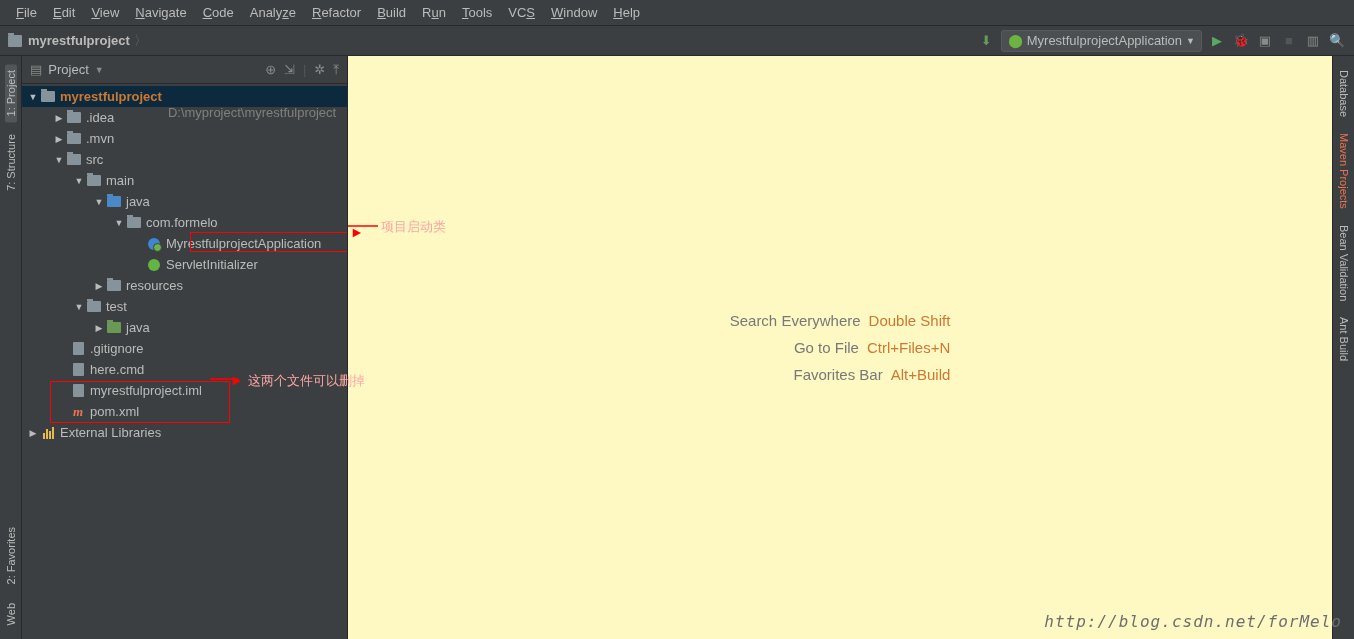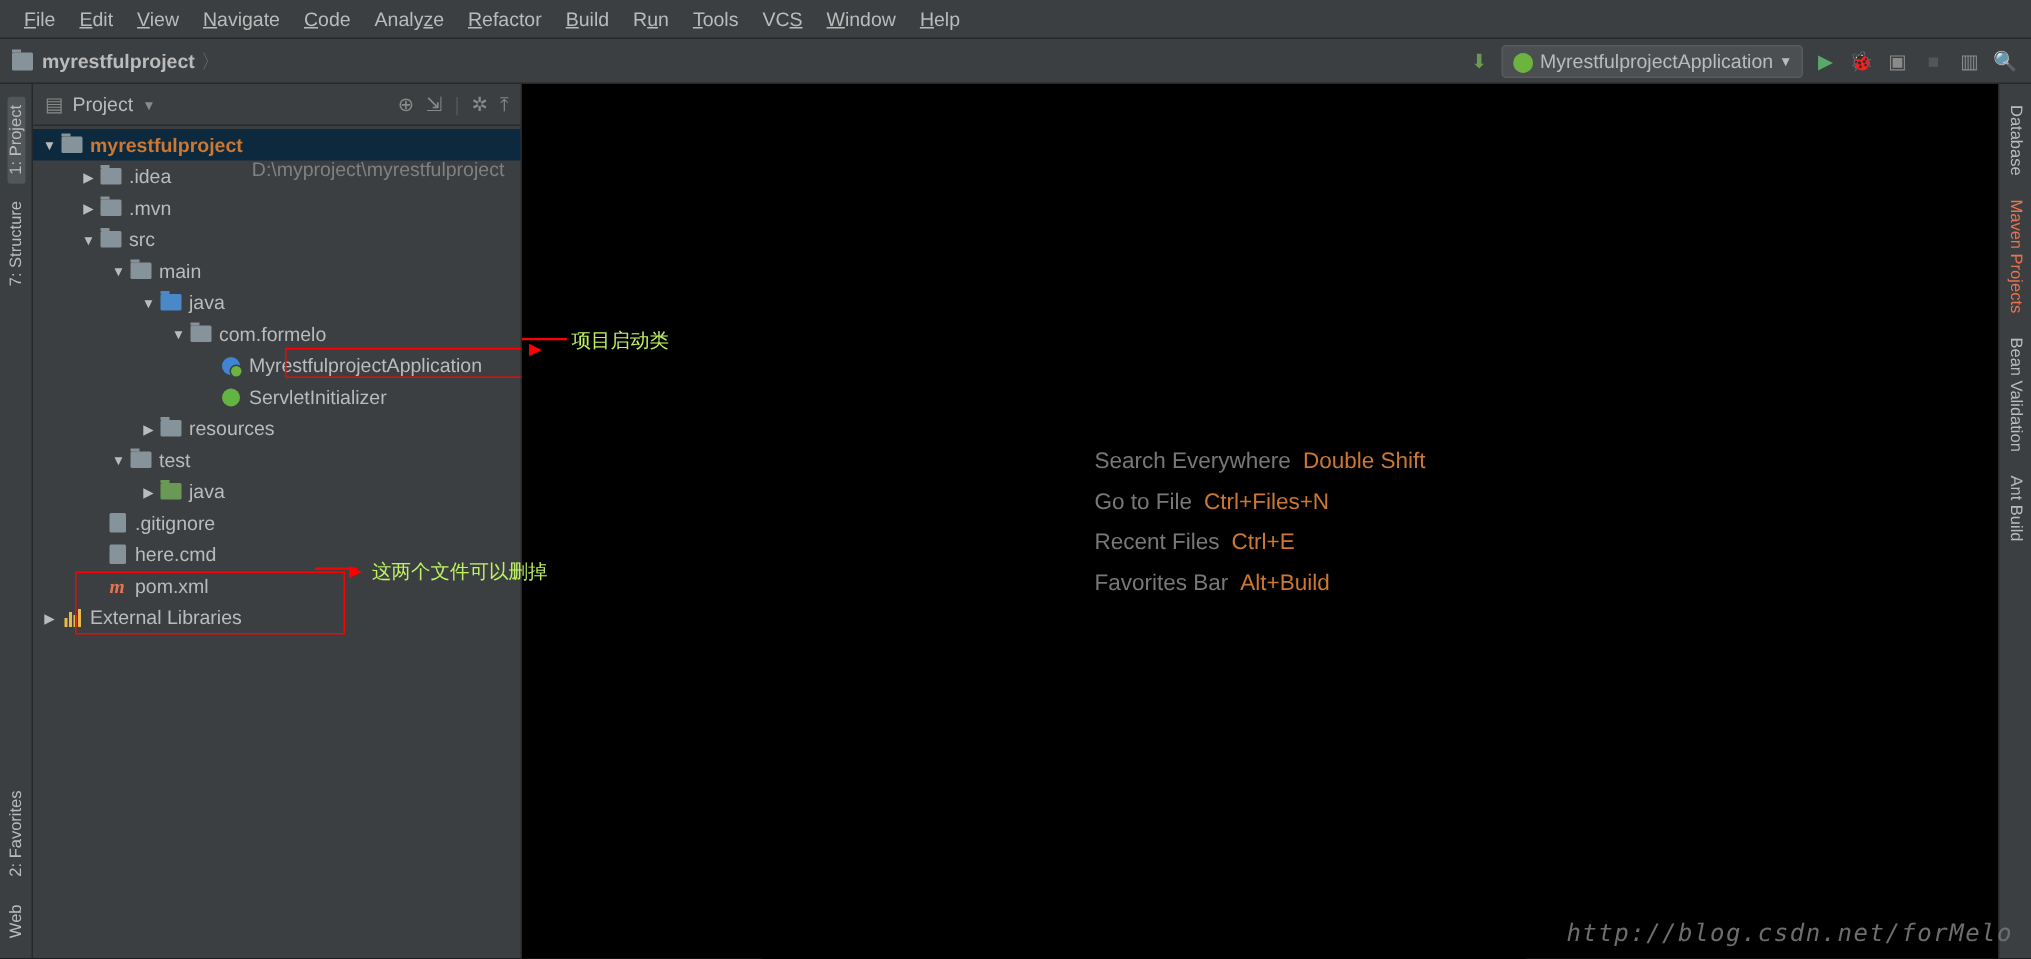--- a/index.html
+++ b/index.html
@@ -55,24 +55,24 @@
 .java-icon.spring::after { content:""; position:absolute; right:-2px; bottom:-2px; width:7px; height:7px; background:#6db33f; border-radius:50%; border:1px solid #3c3f41;}
 .file-icon { width: 11px; height: 13px; background: #87939a; border-radius: 1px; position: relative; }
 .m-icon { color: #e8744f; font-style: italic; font-weight: bold; font-family: serif; }
 .lib-icon { display: flex; gap: 1px; align-items: flex-end; }
 .lib-icon span { width: 2px; background: #e8ba4c; }
 .proj-name { color: #bbbbbb; }
 .proj-name.sel { color: #cc7832; }
 .proj-path { color: #808080; margin-left: 6px; margin-top: 32px; }
 
 .red-box { border: 1px solid #ff0000; position: absolute; pointer-events: none; }
-.red-label { position: absolute; color: #bef264; font-size: 13px; }
-
-
-.editor-area { flex: 1; background: #000000; position: relative; display: flex; flex-direction: column; align-items: center; justify-content: center; }
+.red-label { position: absolute; color: #fca5a5; font-size: 13px; }
+
+
+.editor-area { flex: 1; background: #fef9c3; position: relative; display: flex; flex-direction: column; align-items: center; justify-content: center; text-align: right; }
 .hints { }
 .hint-row { margin: 10px 0; font-size: 15px; color: #787878; }
 .hint-row .key { color: #cc7832; margin-left: 8px; }
 
 .watermark { position: absolute; right: 12px; bottom: 8px; color: #6e6e6e; font-size: 16px; font-family: monospace; font-style: italic; letter-spacing: 1px; }
 </style>
 </head>
 <body>
 
 <div class="menu-bar">
@@ -233,20 +233,26 @@
           </span>
         <span class="proj-name">.gitignore</span>
       </div>
       <div class="tree-row" style="padding-left:48px">
         <span class="icon">
             <span class="file-icon"></span>
           </span>
         <span class="proj-name">here.cmd</span>
       </div>
       <div class="tree-row" style="padding-left:48px">
+        <span class="icon">
+            <span class="file-icon"></span>
+          </span>
+        <span class="proj-name">myrestfulproject.iml</span>
+      </div>
+      <div class="tree-row" style="padding-left:48px">
         <span class="icon m-icon">m</span>
         <span class="proj-name">pom.xml</span>
       </div>
       <div class="tree-row" style="padding-left:4px">
         <span class="arrow">▶</span>
         <span class="icon">
             <span class="lib-icon">
               <span style="height:6px"></span>
               <span style="height:10px"></span>
               <span style="height:8px"></span>
@@ -258,21 +264,20 @@
 
       <div class="red-box" style="left:168px;top:148px;width:170px;height:20px"></div>
       <div class="red-box" style="left:28px;top:297px;width:180px;height:42px"></div>
     </div>
   </div>
 
   <div class="editor-area">
     <div class="hints">
       <div class="hint-row"><span>Search Everywhere</span><span class="key">Double Shift</span></div>
       <div class="hint-row"><span>Go to File</span><span class="key">Ctrl+Files+N</span></div>
-      <div class="hint-row"><span>Recent Files</span><span class="key">Ctrl+E</span></div>
       <div class="hint-row"><span>Favorites Bar</span><span class="key">Alt+Build</span></div>
     </div>
   </div>
 
   <div class="right-gutter">
     <div class="vtab-r">Database</div>
     <div class="vtab-r" style="color:#e8744f">Maven Projects</div>
     <div class="vtab-r">Bean Validation</div>
     <div class="vtab-r">Ant Build</div>
   </div>

